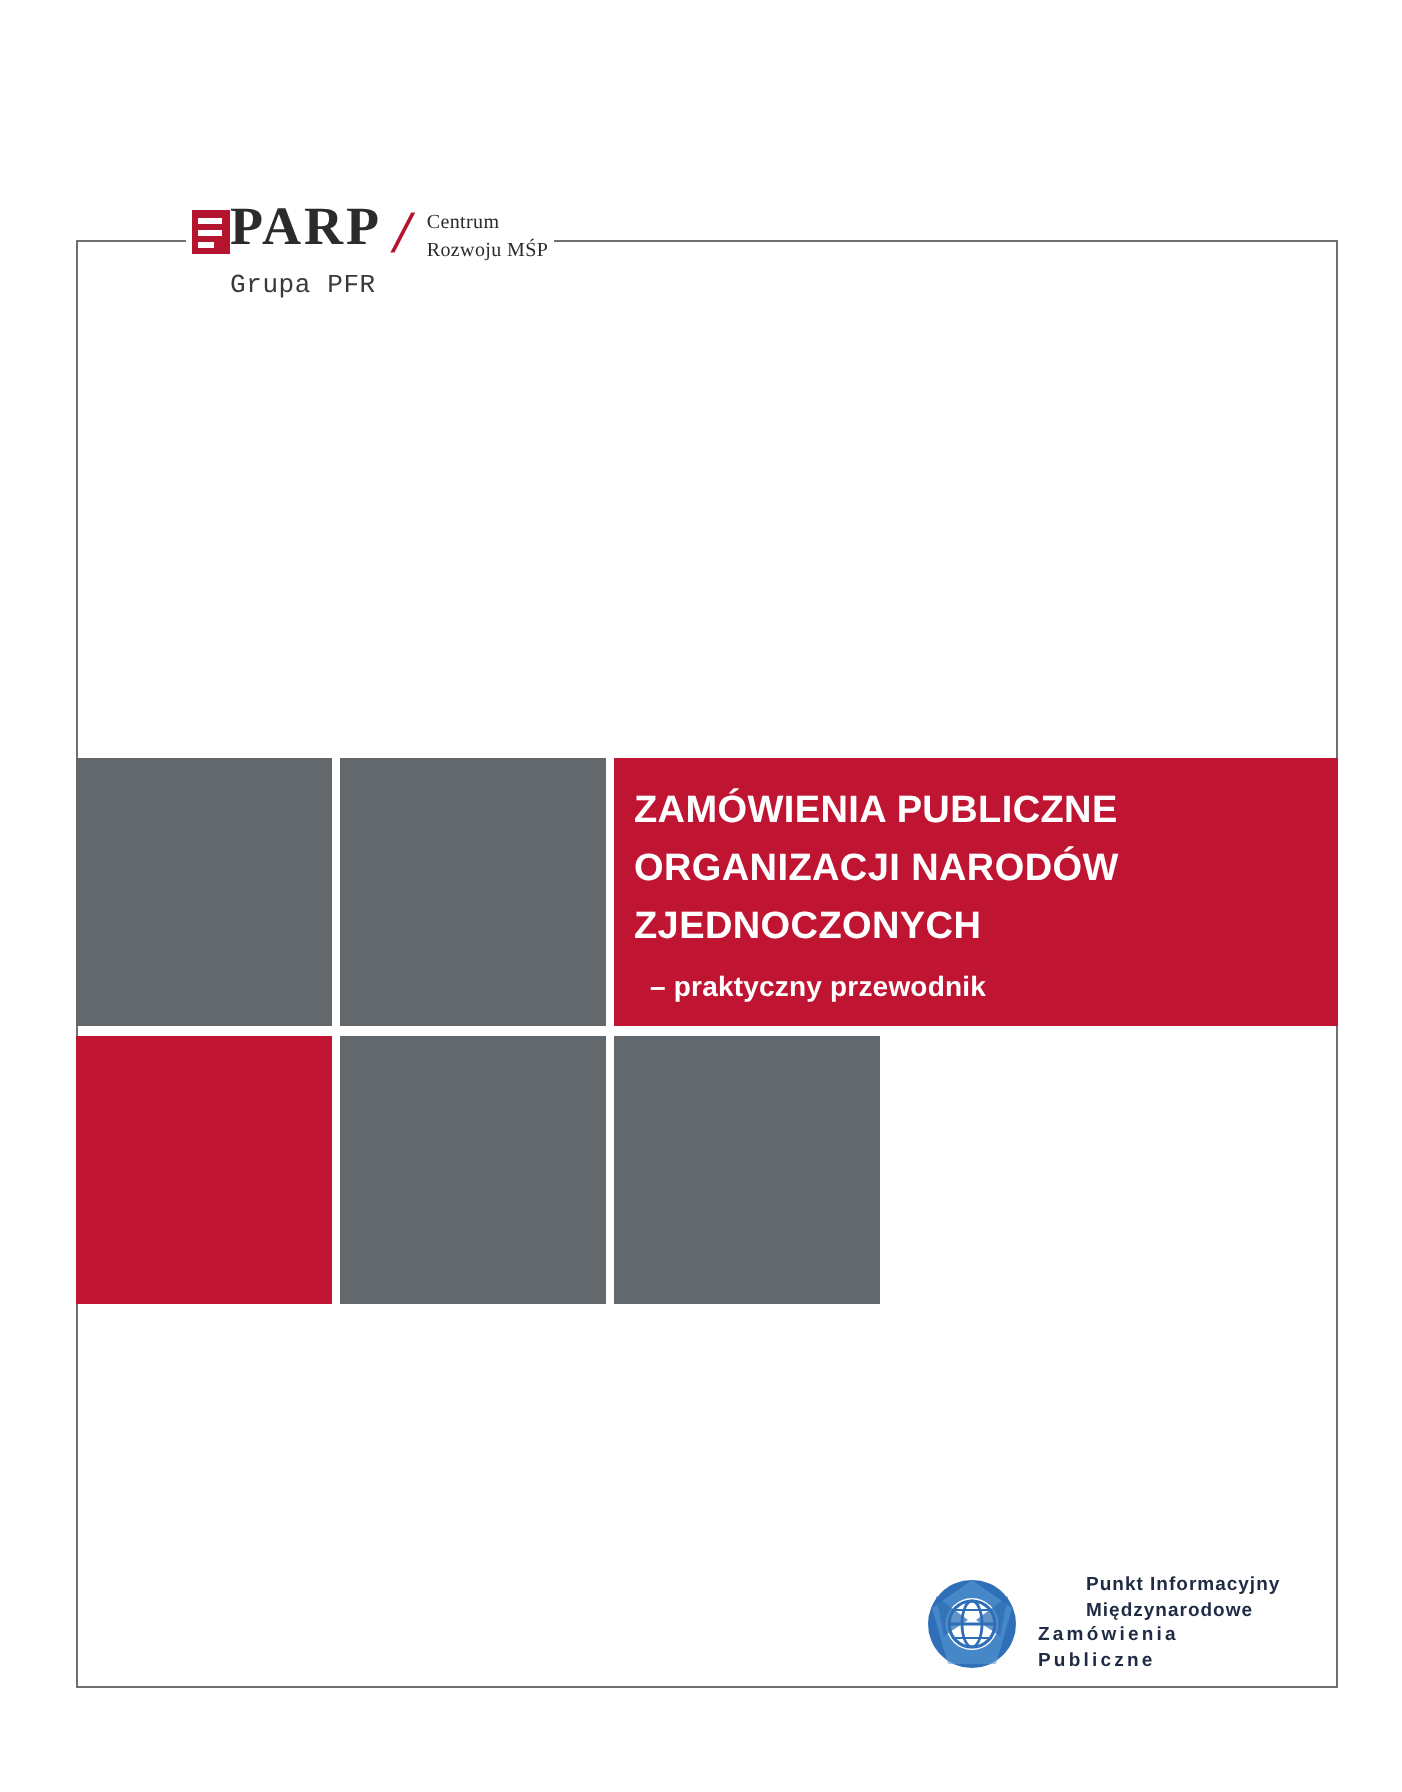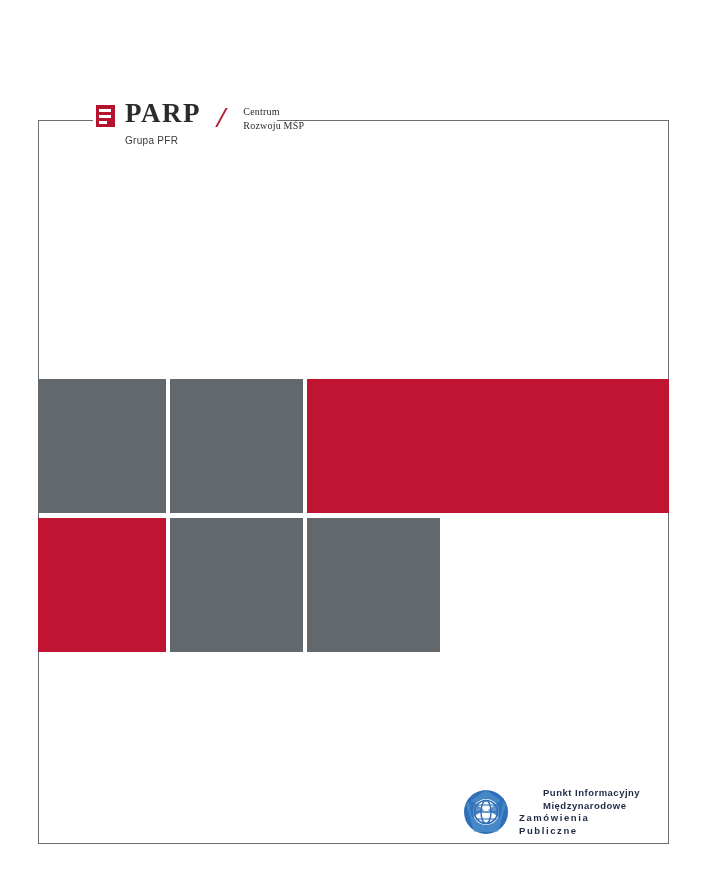--- a/index.html
+++ b/index.html
@@ -63,21 +63,20 @@
     background: #6d6f72;
   }
 
   
   .logo {
     position: absolute;
     left: 96px;
     top: 100px;
     display: flex;
     align-items: flex-start;
-    gap: 10px;
   }
   .logo-mark {
     width: 19px;
     height: 22px;
     background: #b4142d;
     position: relative;
     margin-top: 5px;
     flex: none;
   }
   .logo-mark::before {
@@ -112,22 +111,22 @@
   }
   .logo-parp {
     font-family: "Liberation Serif", serif;
     font-size: 27px;
     font-weight: bold;
     letter-spacing: 1.5px;
     color: #2b2b2b;
     line-height: 1;
   }
   .logo-sub {
-    font-family: Liberation Sans, sans-serif;
-    font-size: 10px;
+    font-family: Liberation Mono, monospace;
+    font-size: 13px;
     color: #3a3a3a;
     margin-top: 8px;
     letter-spacing: 0.3px;
   }
   .logo-slash {
     font-family: "Liberation Serif", serif;
     font-size: 30px;
     font-weight: bold;
     font-style: italic;
     color: #b4142d;
@@ -238,20 +237,26 @@
     </div>
   </div>
 
   <div class="block b-gray blk-r1c1"></div>
   <div class="block b-gray blk-r1c2"></div>
   <div class="block b-red  blk-title"></div>
   <div class="block b-red  blk-r2c1"></div>
   <div class="block b-gray blk-r2c2"></div>
   <div class="block b-gray blk-r2c3"></div>
 
+  <div class="title-wrap">
+    <div class="title-line">ZAMÓWIENIA PUBLICZNE</div>
+    <div class="title-line">ORGANIZACJI NARODÓW</div>
+    <div class="title-line">ZJEDNOCZONYCH</div>
+    <div class="subtitle">– praktyczny przewodnik</div>
+  </div>
 
   <div class="partner">
     <div class="globe">
       <svg width="48" height="48" viewBox="0 0 48 48" aria-hidden="true">
         <circle cx="24" cy="24" r="22" fill="#2e6fb7"></circle>
         <path d="M24 2 L44 16 L36 44 L12 44 L4 16 Z" fill="#5b9bd5" opacity="0.55"></path>
         <circle cx="24" cy="24" r="13" fill="#ffffff"></circle>
         <circle cx="24" cy="24" r="11.5" fill="none" stroke="#2e6fb7" stroke-width="1.6"></circle>
         <ellipse cx="24" cy="24" rx="5" ry="11.5" fill="none" stroke="#2e6fb7" stroke-width="1.4"></ellipse>
         <line x1="12.5" y1="24" x2="35.5" y2="24" stroke="#2e6fb7" stroke-width="1.4"></line>

